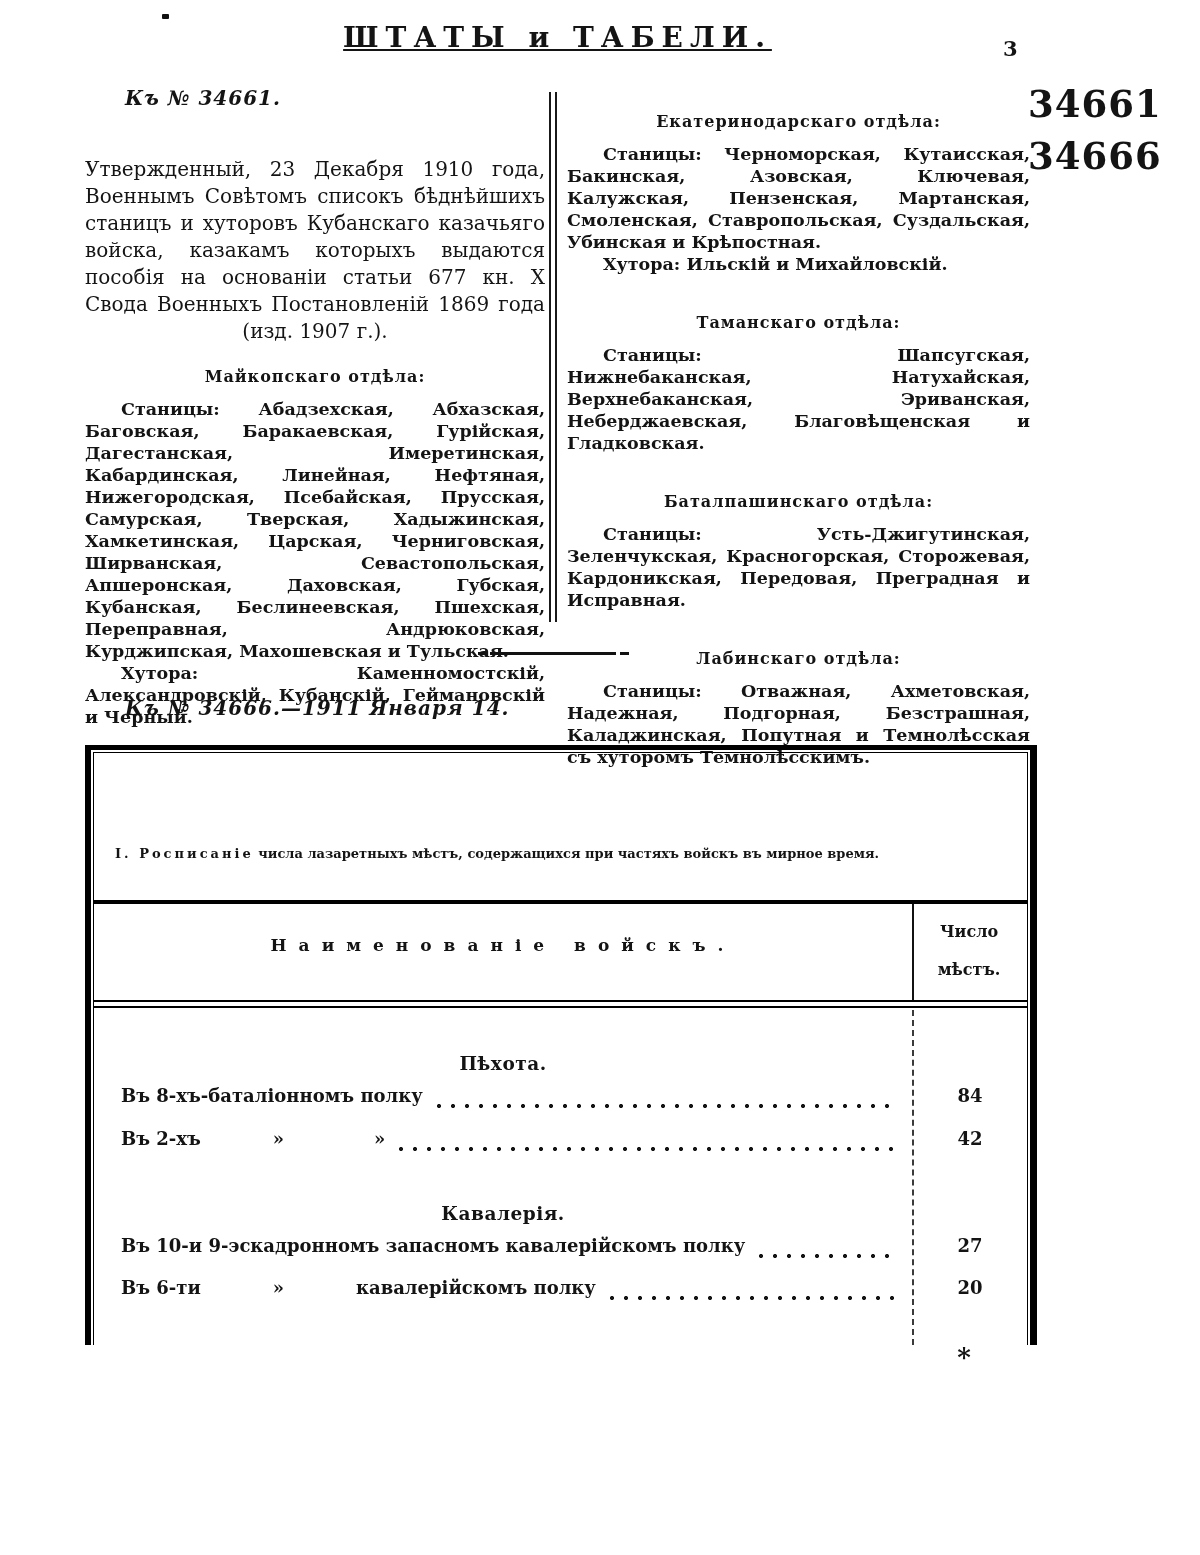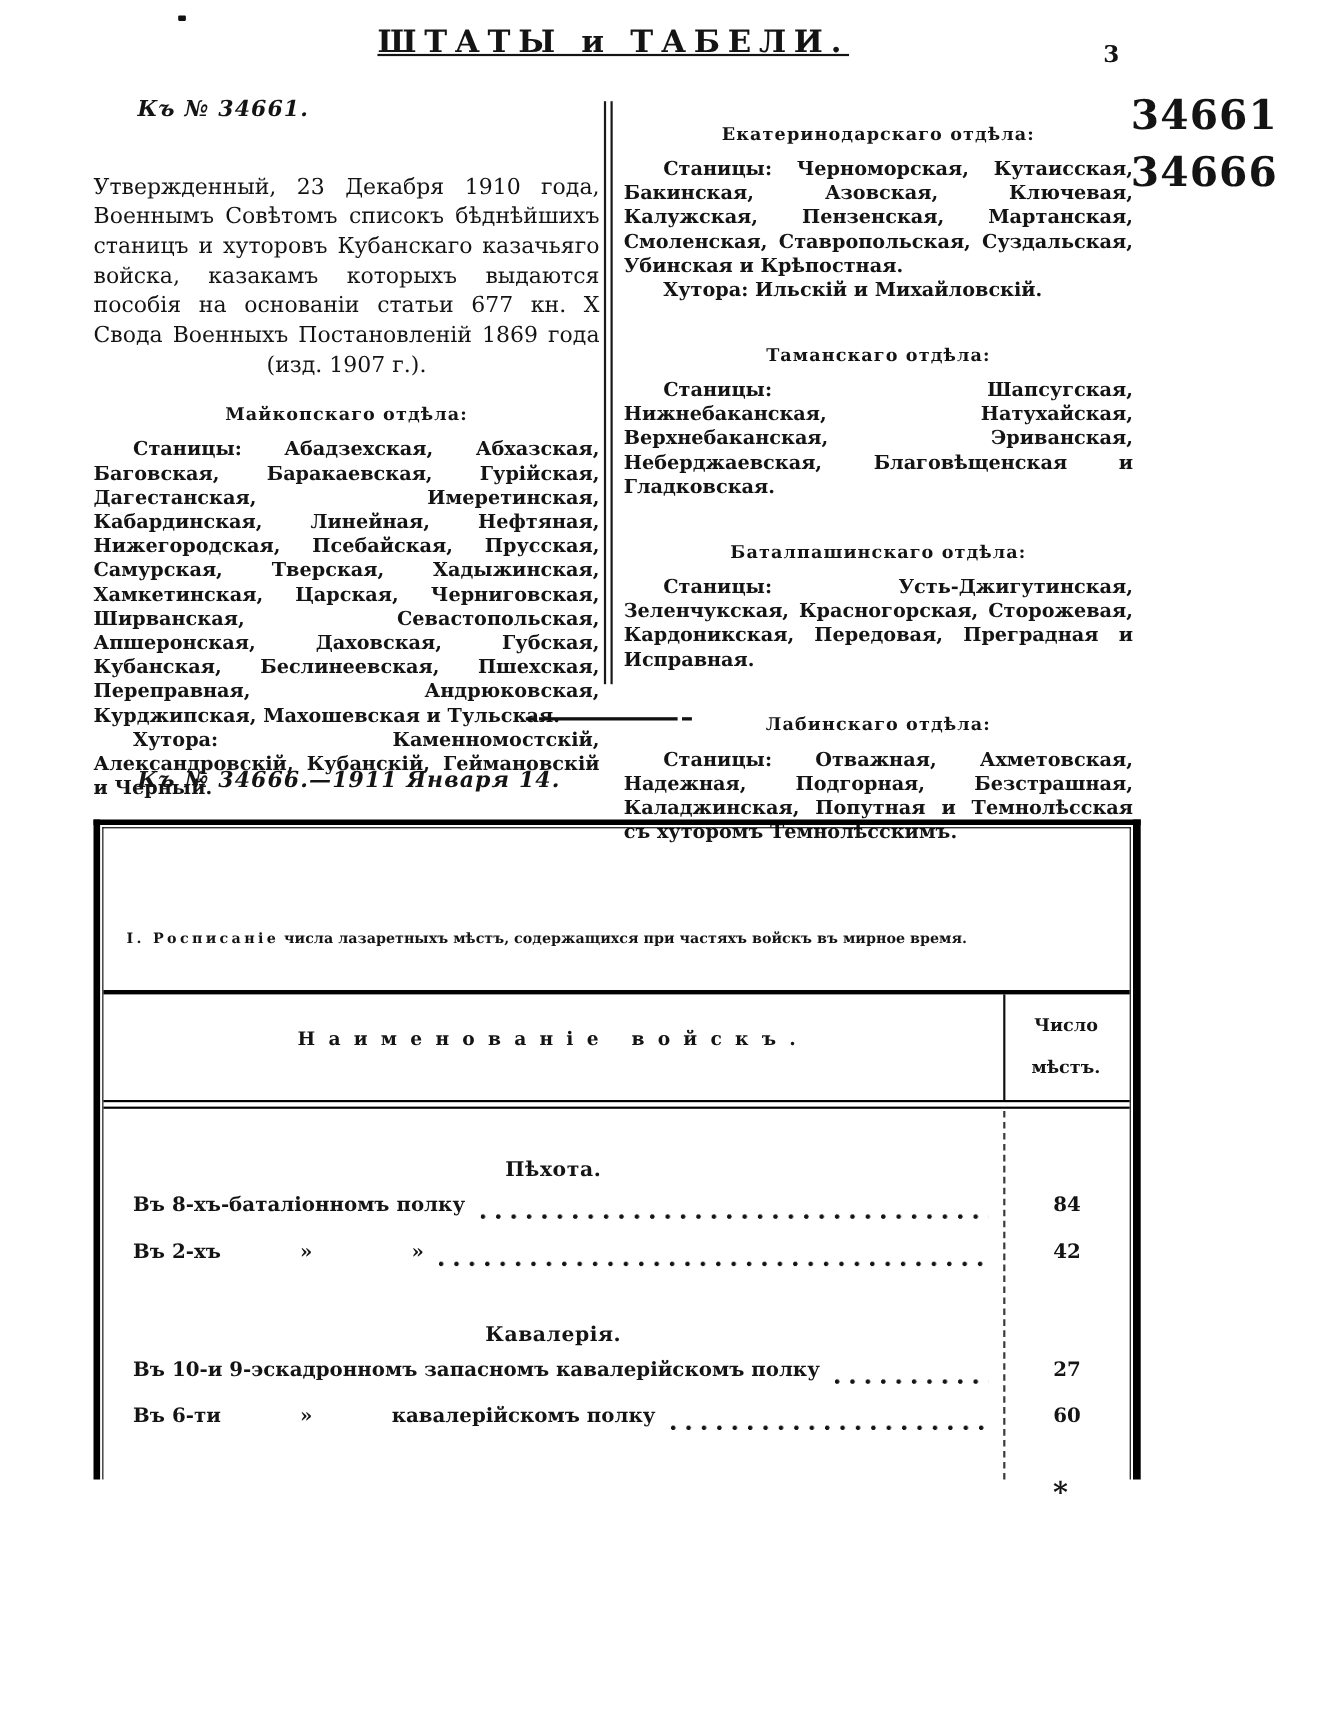--- a/index.html
+++ b/index.html
@@ -159,21 +159,21 @@
       <div class="t-sec" style="top:450px">Кавалерія.</div>
 
       <div class="t-row" style="top:482px">
         <span class="t-label">Въ 10-и 9-эскадронномъ запасномъ кавалерійскомъ полку</span>
         <span class="dots"></span>
         <span class="t-value">27</span>
       </div>
       <div class="t-row" style="top:524px">
         <span class="t-label">Въ 6-ти    »    кавалерійскомъ полку</span>
         <span class="dots"></span>
-        <span class="t-value">60</span>
+        <span class="t-value">20</span>
       </div>
 
     </div>
   </div>
 
   <div class="footnote">*</div>
 
 </div>
 
 </body></html>

